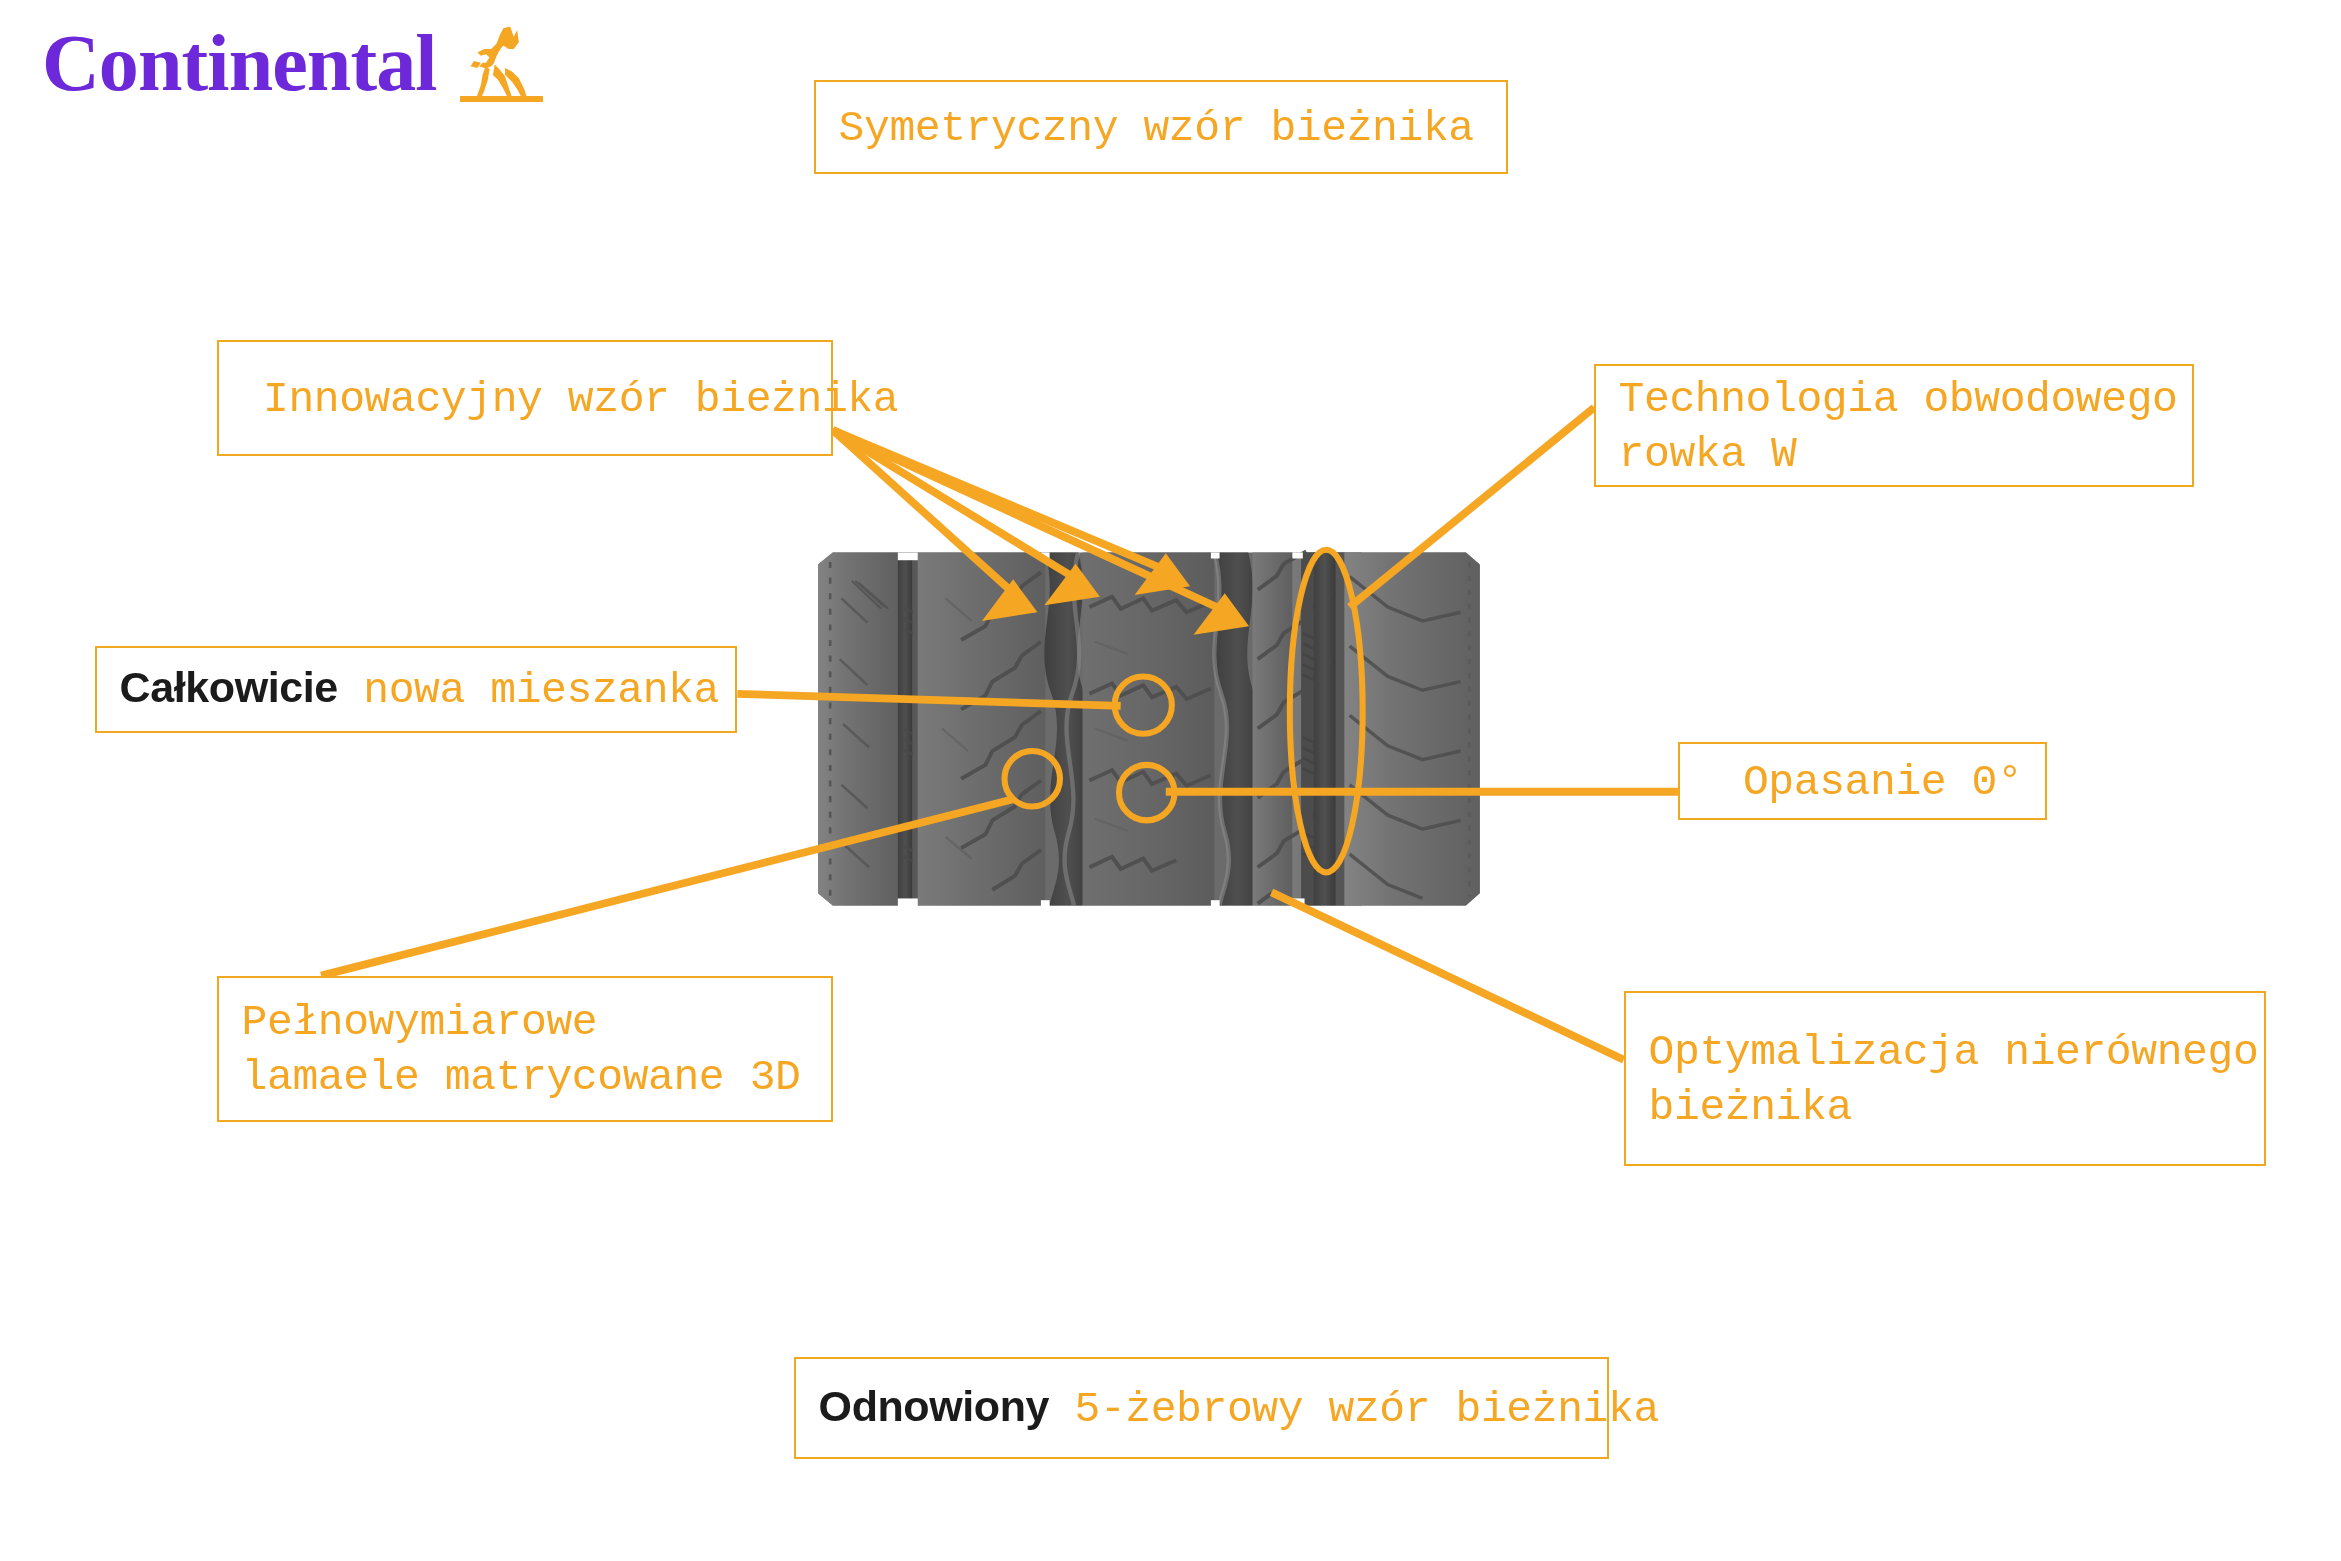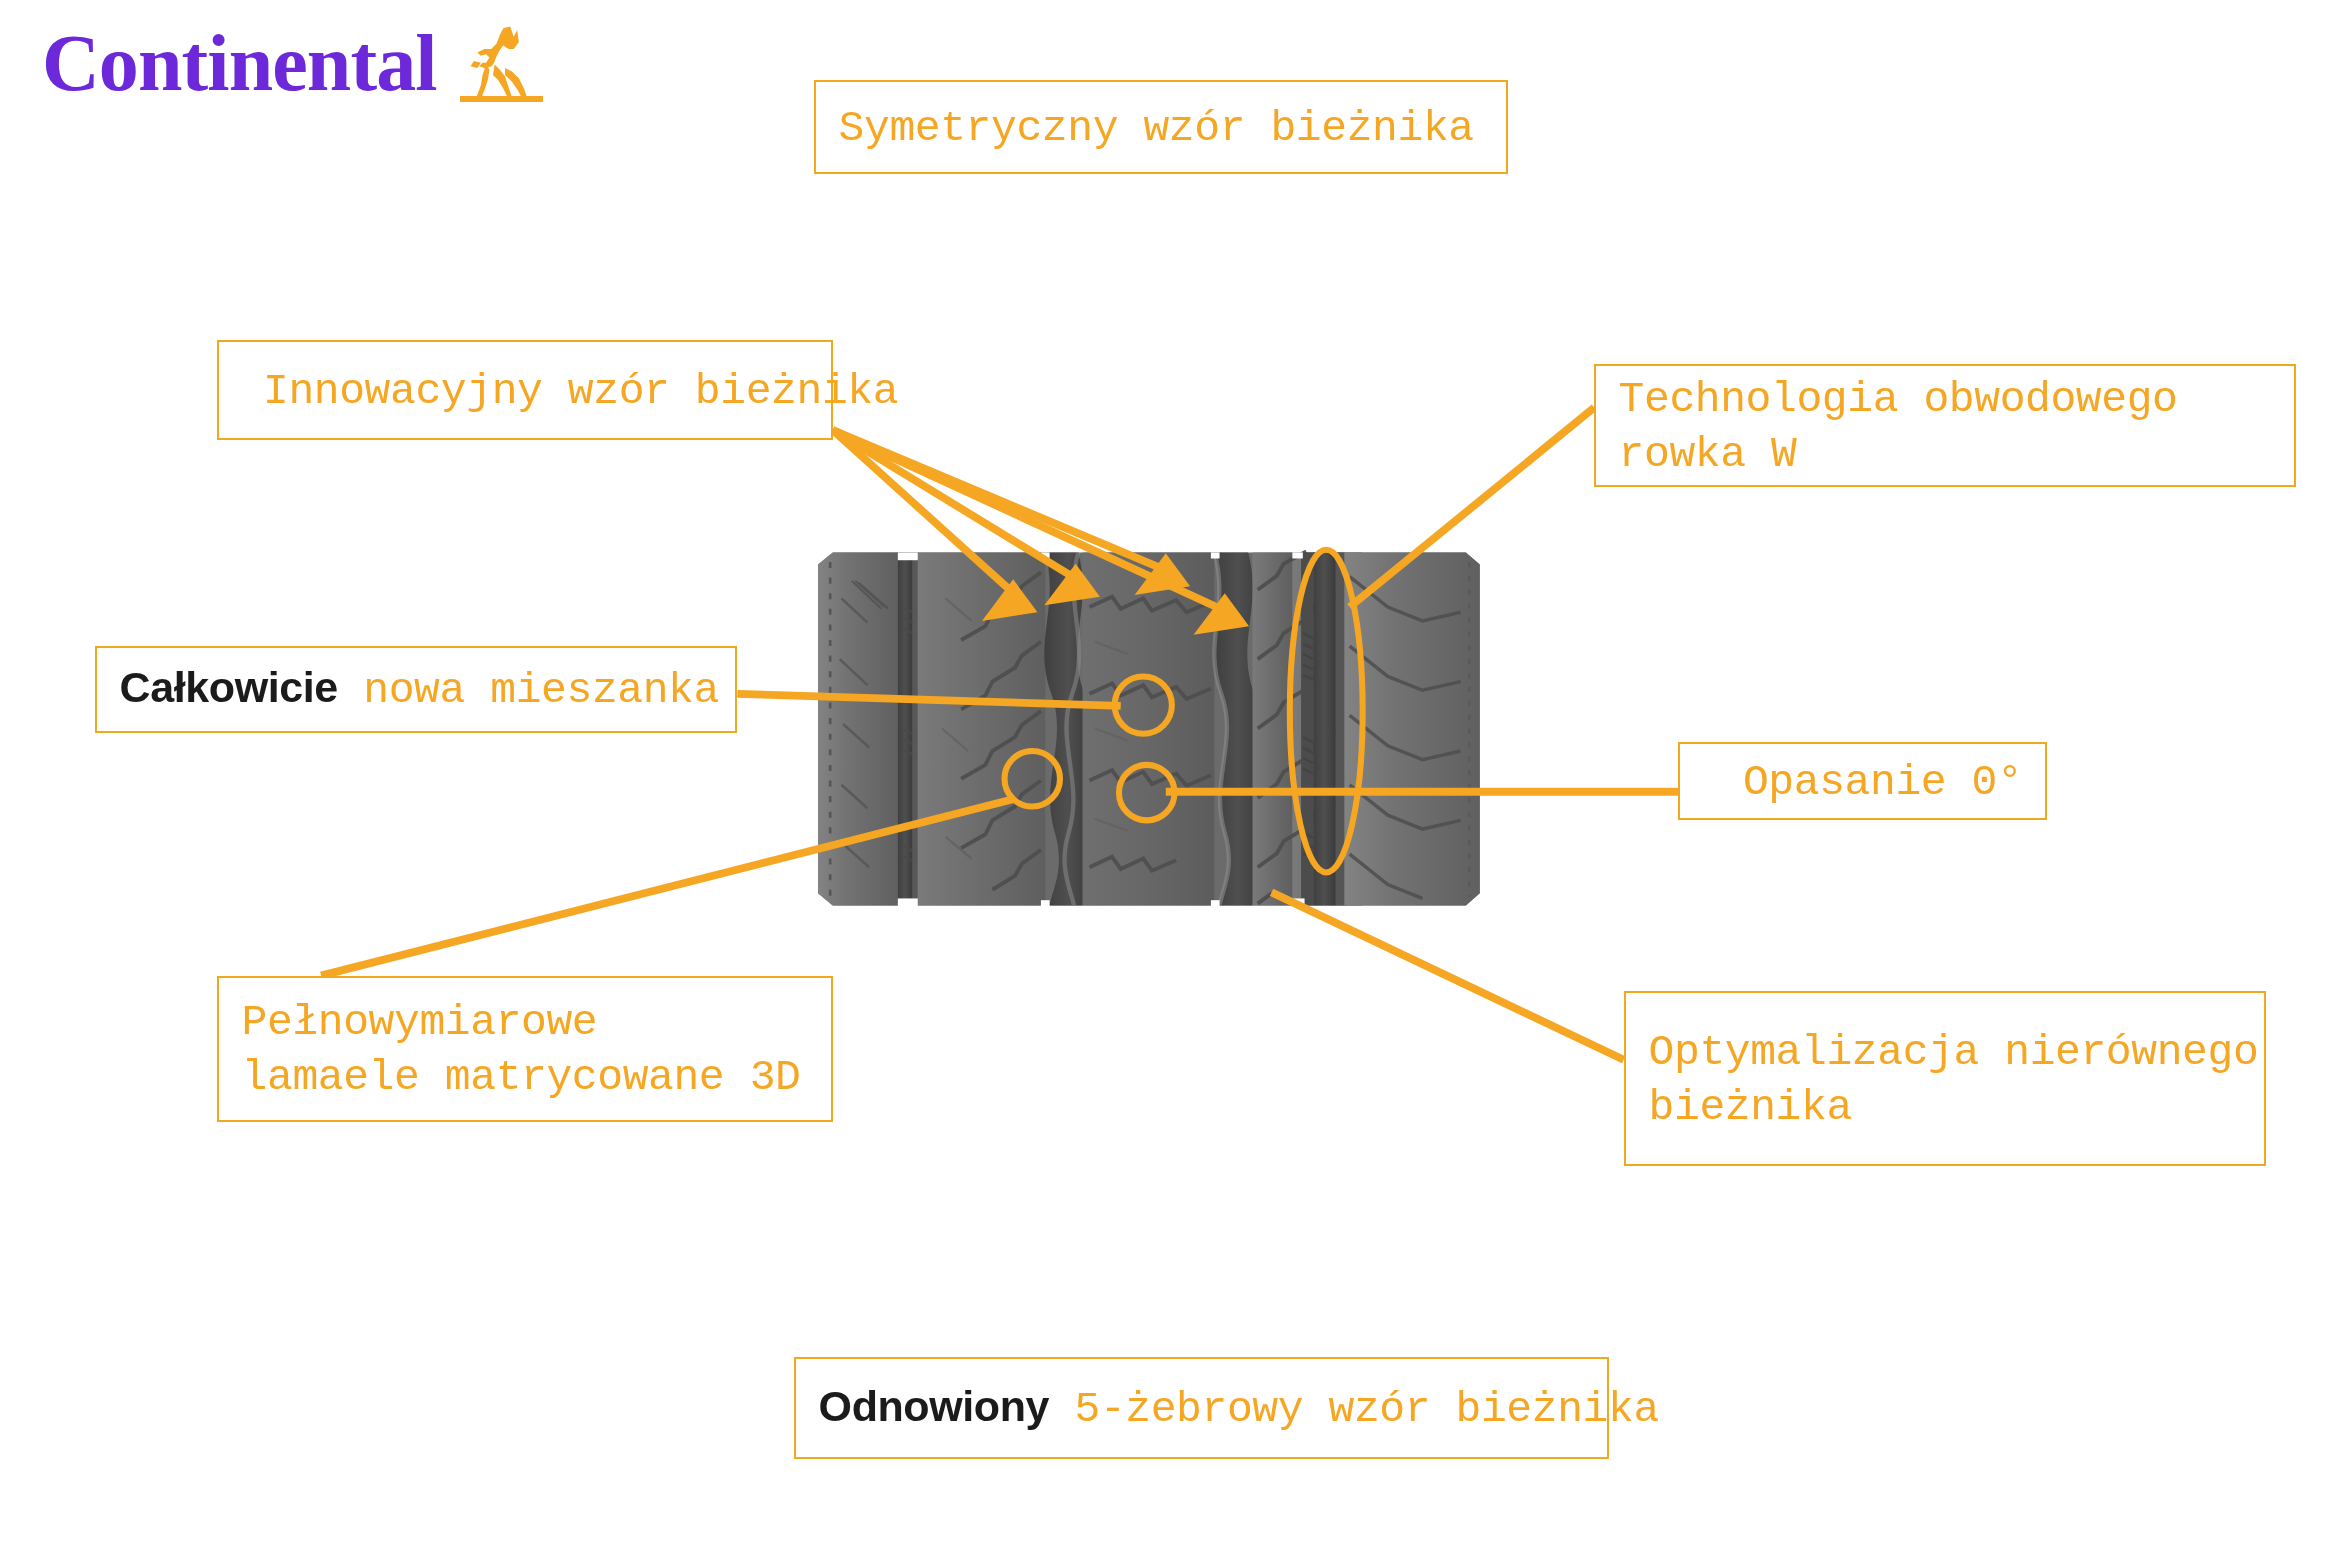--- a/index.html
+++ b/index.html
@@ -42,22 +42,22 @@
     color:#F5A623;
     font-size:43px;
     font-weight:400;
     line-height:1.18;
     letter-spacing:-0.4px;
   }
   .callout .line .dark{color:#1b1b1b;font-weight:700;text-align:right;}
   .callout .line .accent{color:#F5A623;font-family:Liberation Mono, monospace;}
 
   #box-symetryczny{left:814px;top:80px;width:694px;height:94px;}
-  #box-innowacyjny{left:217px;top:340px;width:616px;height:100px;padding-left:44px;}
-  #box-technologia{left:1594px;top:364px;width:702px;height:123px;}
+  #box-innowacyjny{left:217px;top:340px;width:616px;height:116px;padding-left:44px;}
+  #box-technologia{left:1594px;top:364px;width:600px;height:123px;}
   #box-calkowicie{left:95px;top:646px;width:642px;height:87px;}
   #box-opasanie{left:1678px;top:742px;width:369px;height:78px;text-align:right;}
   #box-pelnowymiarowe{left:217px;top:976px;width:616px;height:146px;}
   #box-optymalizacja{left:1624px;top:991px;width:642px;height:175px;}
   #box-odnowiony{left:794px;top:1357px;width:815px;height:102px;}
 
   
   #leaders,#tire{position:absolute;left:0;top:0;width:2342px;height:1561px;}
   #tire{z-index:2;}
   #leaders{z-index:5;pointer-events:none;}

